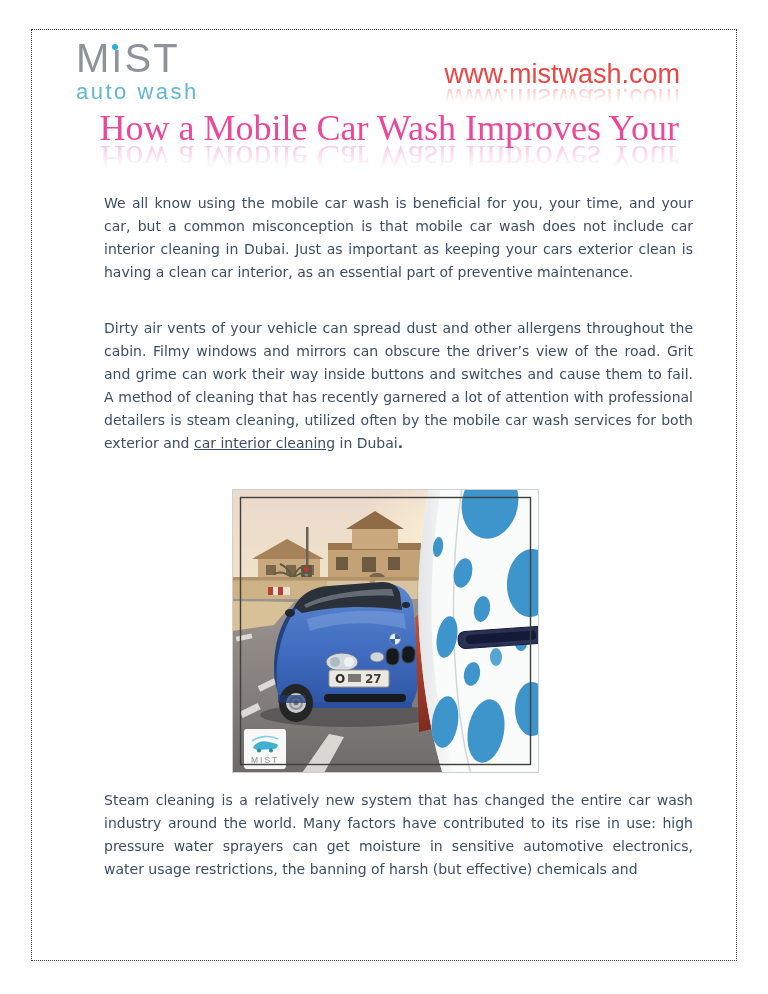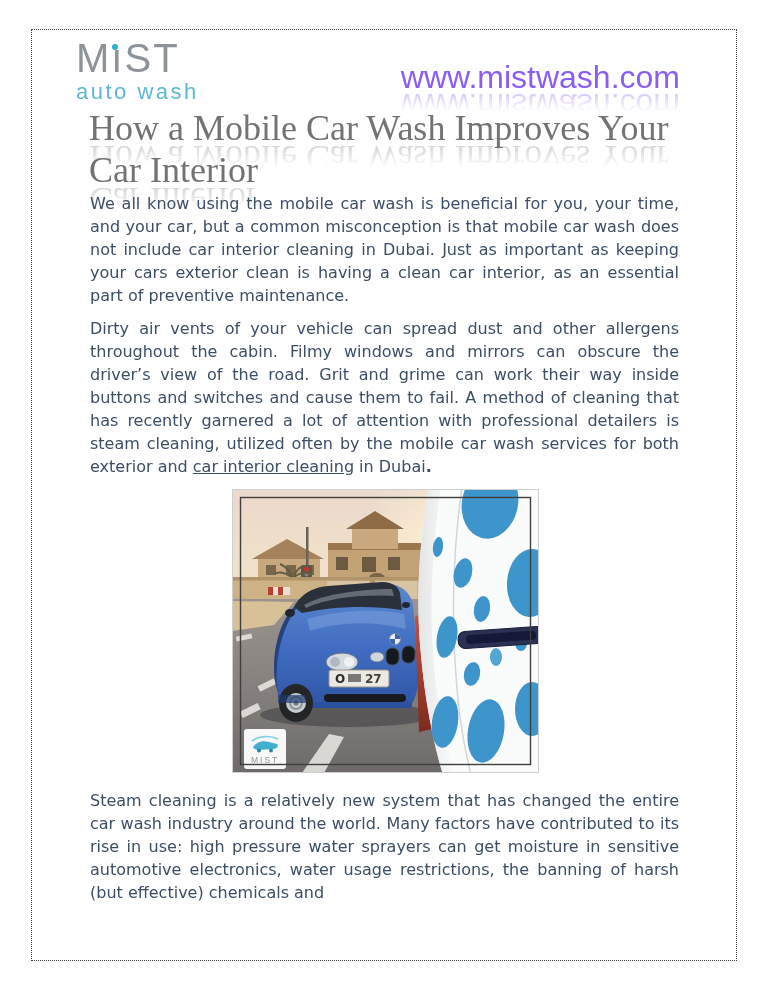--- a/index.html
+++ b/index.html
@@ -13,32 +13,32 @@
   .logo-brand{font-family:"Liberation Sans",sans-serif;font-size:40px;font-weight:400;
         color:#8d9398;letter-spacing:2px;line-height:1;}
   .i-wrap{position:relative;display:inline-block;}
   .i-wrap::after{content:'';position:absolute;left:1px;top:6px;width:6px;height:6px;
         border-radius:50%;background:#2bb0d6;}
   .logo-tagline{font-family:"Liberation Sans",sans-serif;font-size:22px;color:#5fb8d2;
         letter-spacing:2.5px;margin-top:3px;}
 
   
   .site-url{position:absolute;right:88px;top:60px;font-family:"Liberation Sans",sans-serif;
-        font-size:32px;color:#8b5cf6;line-height:1.1;
+        font-size:27px;color:#ef4444;line-height:1.1;
         -webkit-box-reflect: below -8px linear-gradient(to bottom, rgba(0,0,0,0) 30%, rgba(0,0,0,0.45) 100%);}
 
   
-  .doc-title{position:absolute;left:89px;top:107px;width:590px;text-align:left;
-        font-family:"Liberation Serif","DejaVu Serif",serif;font-size:36px;color:#737373;}
+  .doc-title{position:absolute;left:89px;top:107px;width:590px;text-align:right;
+        font-family:"Liberation Serif","DejaVu Serif",serif;font-size:36px;color:#ec4899;}
   .title-line{display:block;line-height:42px;
         -webkit-box-reflect: below -12px linear-gradient(to bottom, rgba(0,0,0,0) 25%, rgba(0,0,0,0.4) 100%);}
 
   
-  .para{position:absolute;left:90px;width:589px;margin:0;text-align:justify;
-        font-size:16px;line-height:23px;color:#3c4e66;}
+  .para{position:absolute;left:104px;width:589px;margin:0;text-align:justify;
+        font-size:14px;line-height:23px;color:#3c4e66;}
   .p1{top:192px;}
   .p2{top:317px;}
   .p3{top:789px;}
   .link{text-decoration:underline;cursor:pointer;margin-top:22px;}
   .bold-dot{font-weight:bold;}
 
   
   .photo{position:absolute;left:232px;top:489px;width:307px;height:284px;}
   .photo svg{display:block;}
 </style>
@@ -50,21 +50,20 @@
 
   <div class="logo">
     <div class="logo-brand"><span>M</span><span class="i-wrap"><span>ı</span></span><span>ST</span></div>
     <div class="logo-tagline">auto wash</div>
   </div>
 
   <div class="site-url">www.mistwash.com</div>
 
   <div class="doc-title">
     <span class="title-line">How a Mobile Car Wash Improves Your</span>
-    <span class="title-line">Car Interior</span>
   </div>
 
   <p class="para p1">We all know using the mobile car wash is beneficial for you, your time, and your car, but a common misconception is that mobile car wash does not include car interior cleaning in Dubai. Just as important as keeping your cars exterior clean is having a clean car interior, as an essential part of preventive maintenance.</p>
 
   <p class="para p2"><span>Dirty air vents of your vehicle can spread dust and other allergens throughout the cabin. Filmy windows and mirrors can obscure the driver’s view of the road. Grit and grime can work their way inside buttons and switches and cause them to fail. A method of cleaning that has recently garnered a lot of attention with professional detailers is steam cleaning, utilized often by the mobile car wash services for both exterior and </span><span class="link">car interior cleaning</span><span> in Dubai</span><span class="bold-dot">.</span></p>
 
   <p class="para p3">Steam cleaning is a relatively new system that has changed the entire car wash industry around the world. Many factors have contributed to its rise in use: high pressure water sprayers can get moisture in sensitive automotive electronics, water usage restrictions, the banning of harsh (but effective) chemicals and</p>
 
   <div class="photo">
     <svg width="307" height="284" viewBox="0 0 307 284" xmlns="http://www.w3.org/2000/svg">

